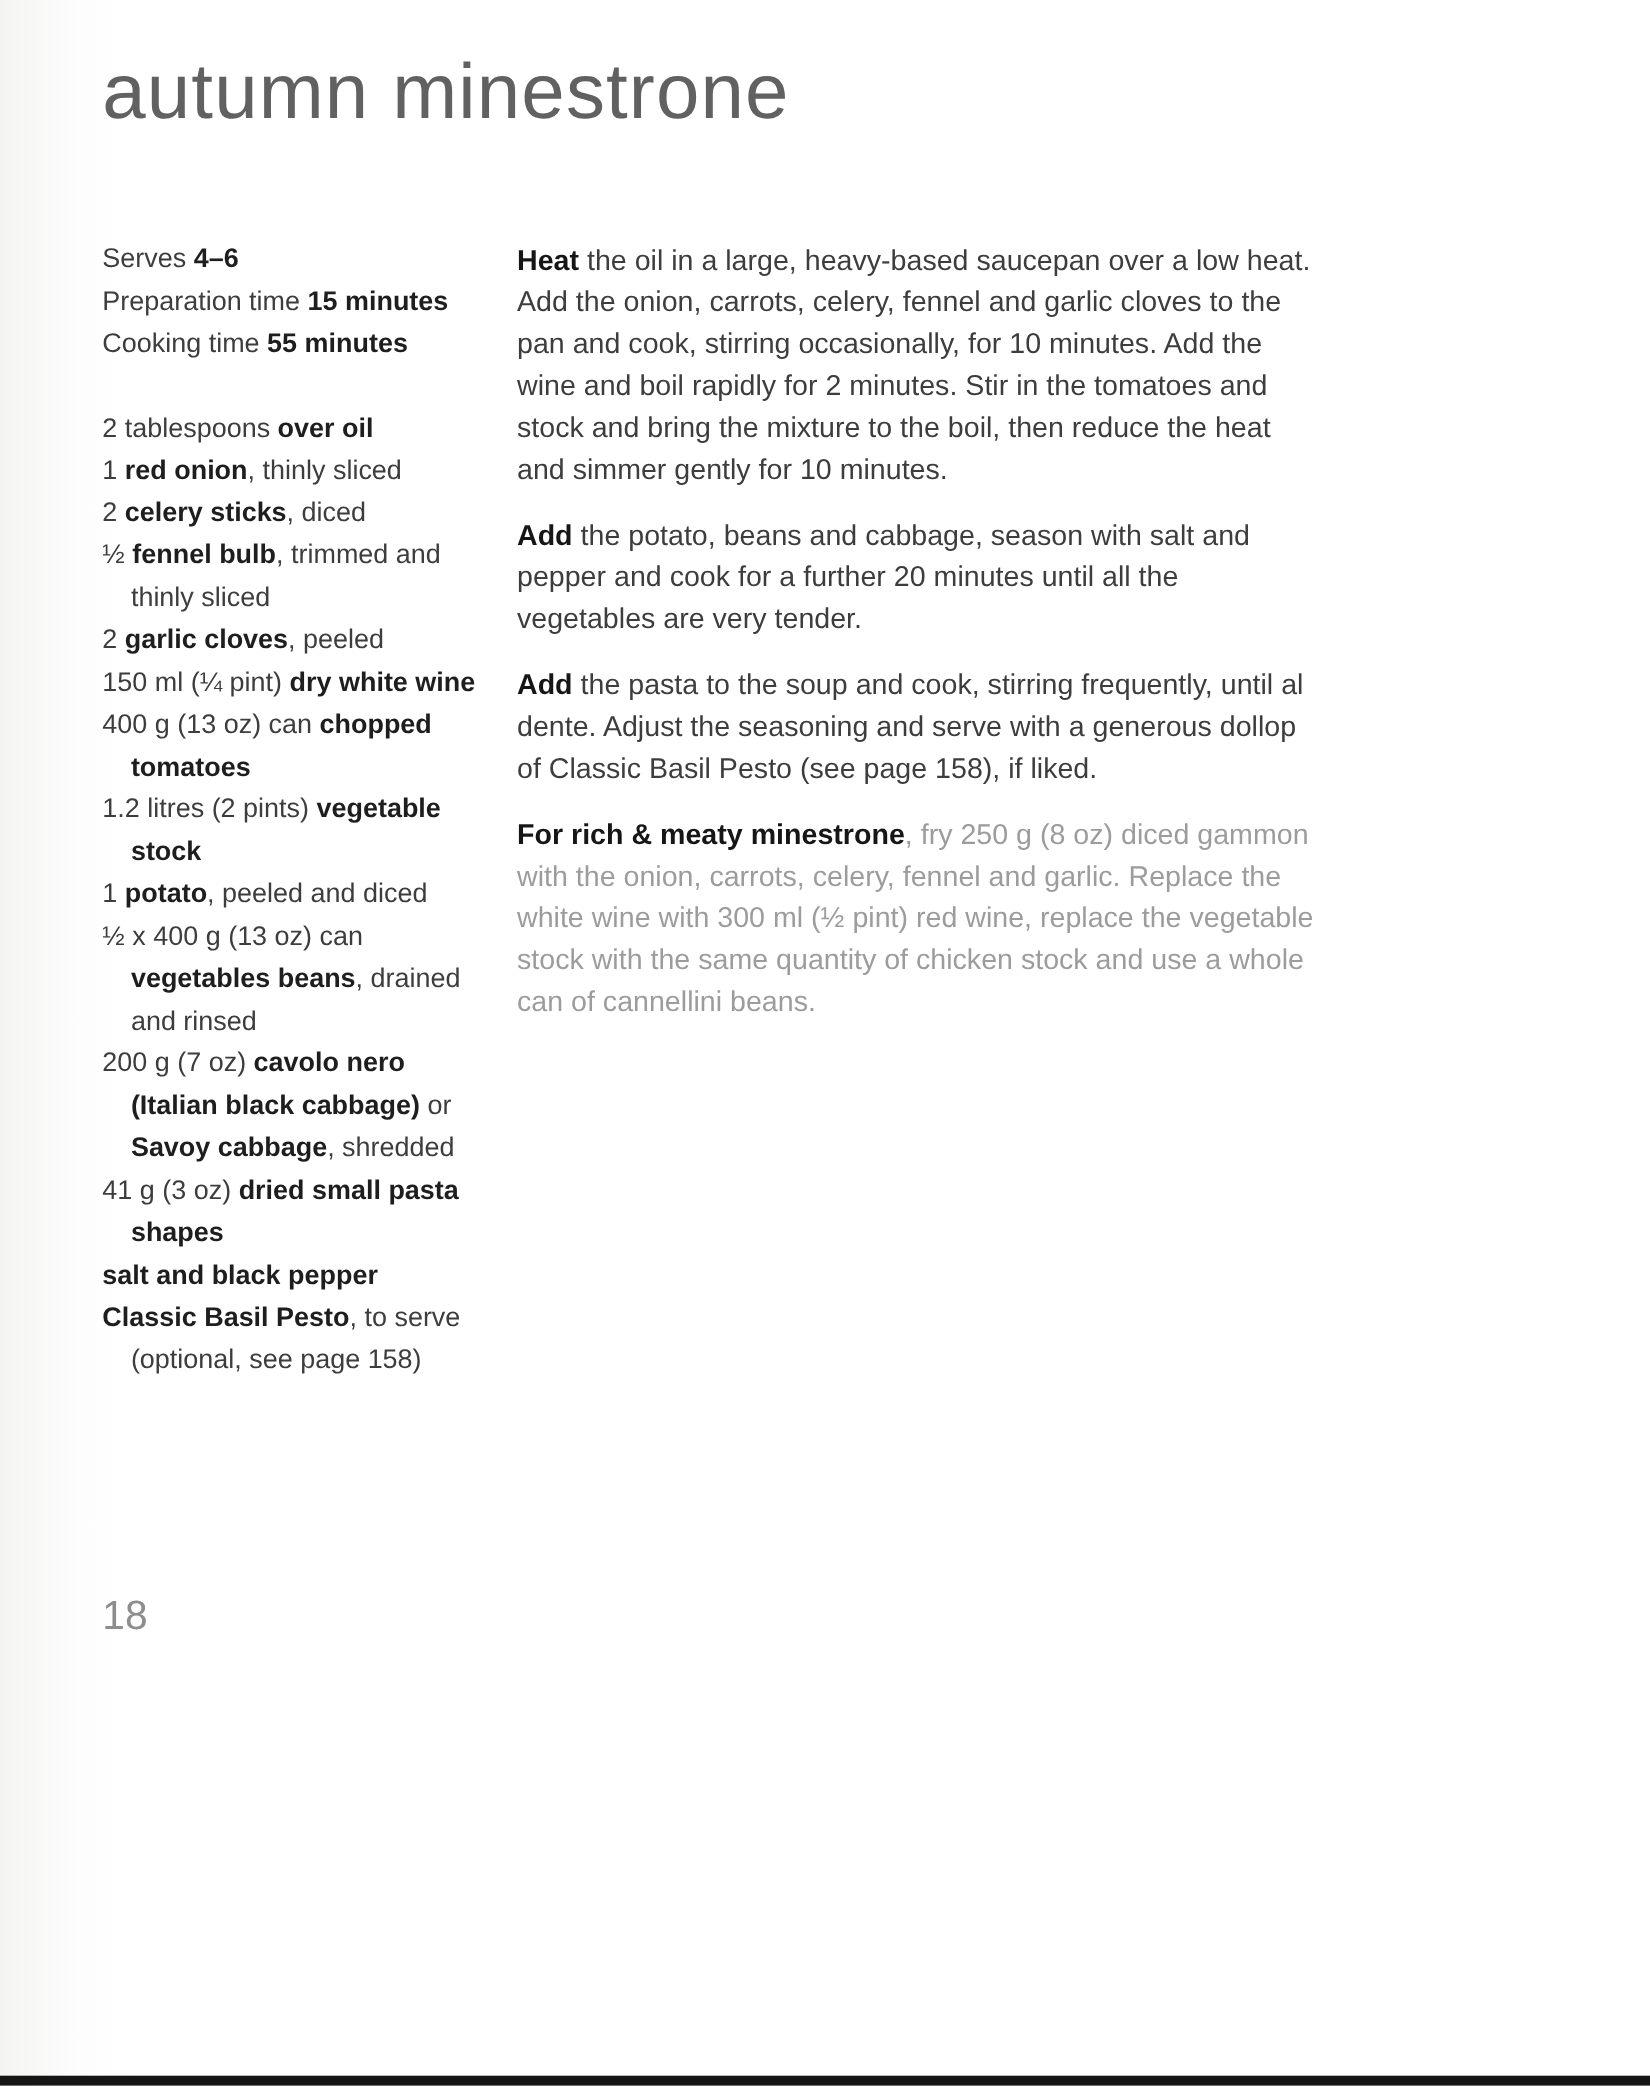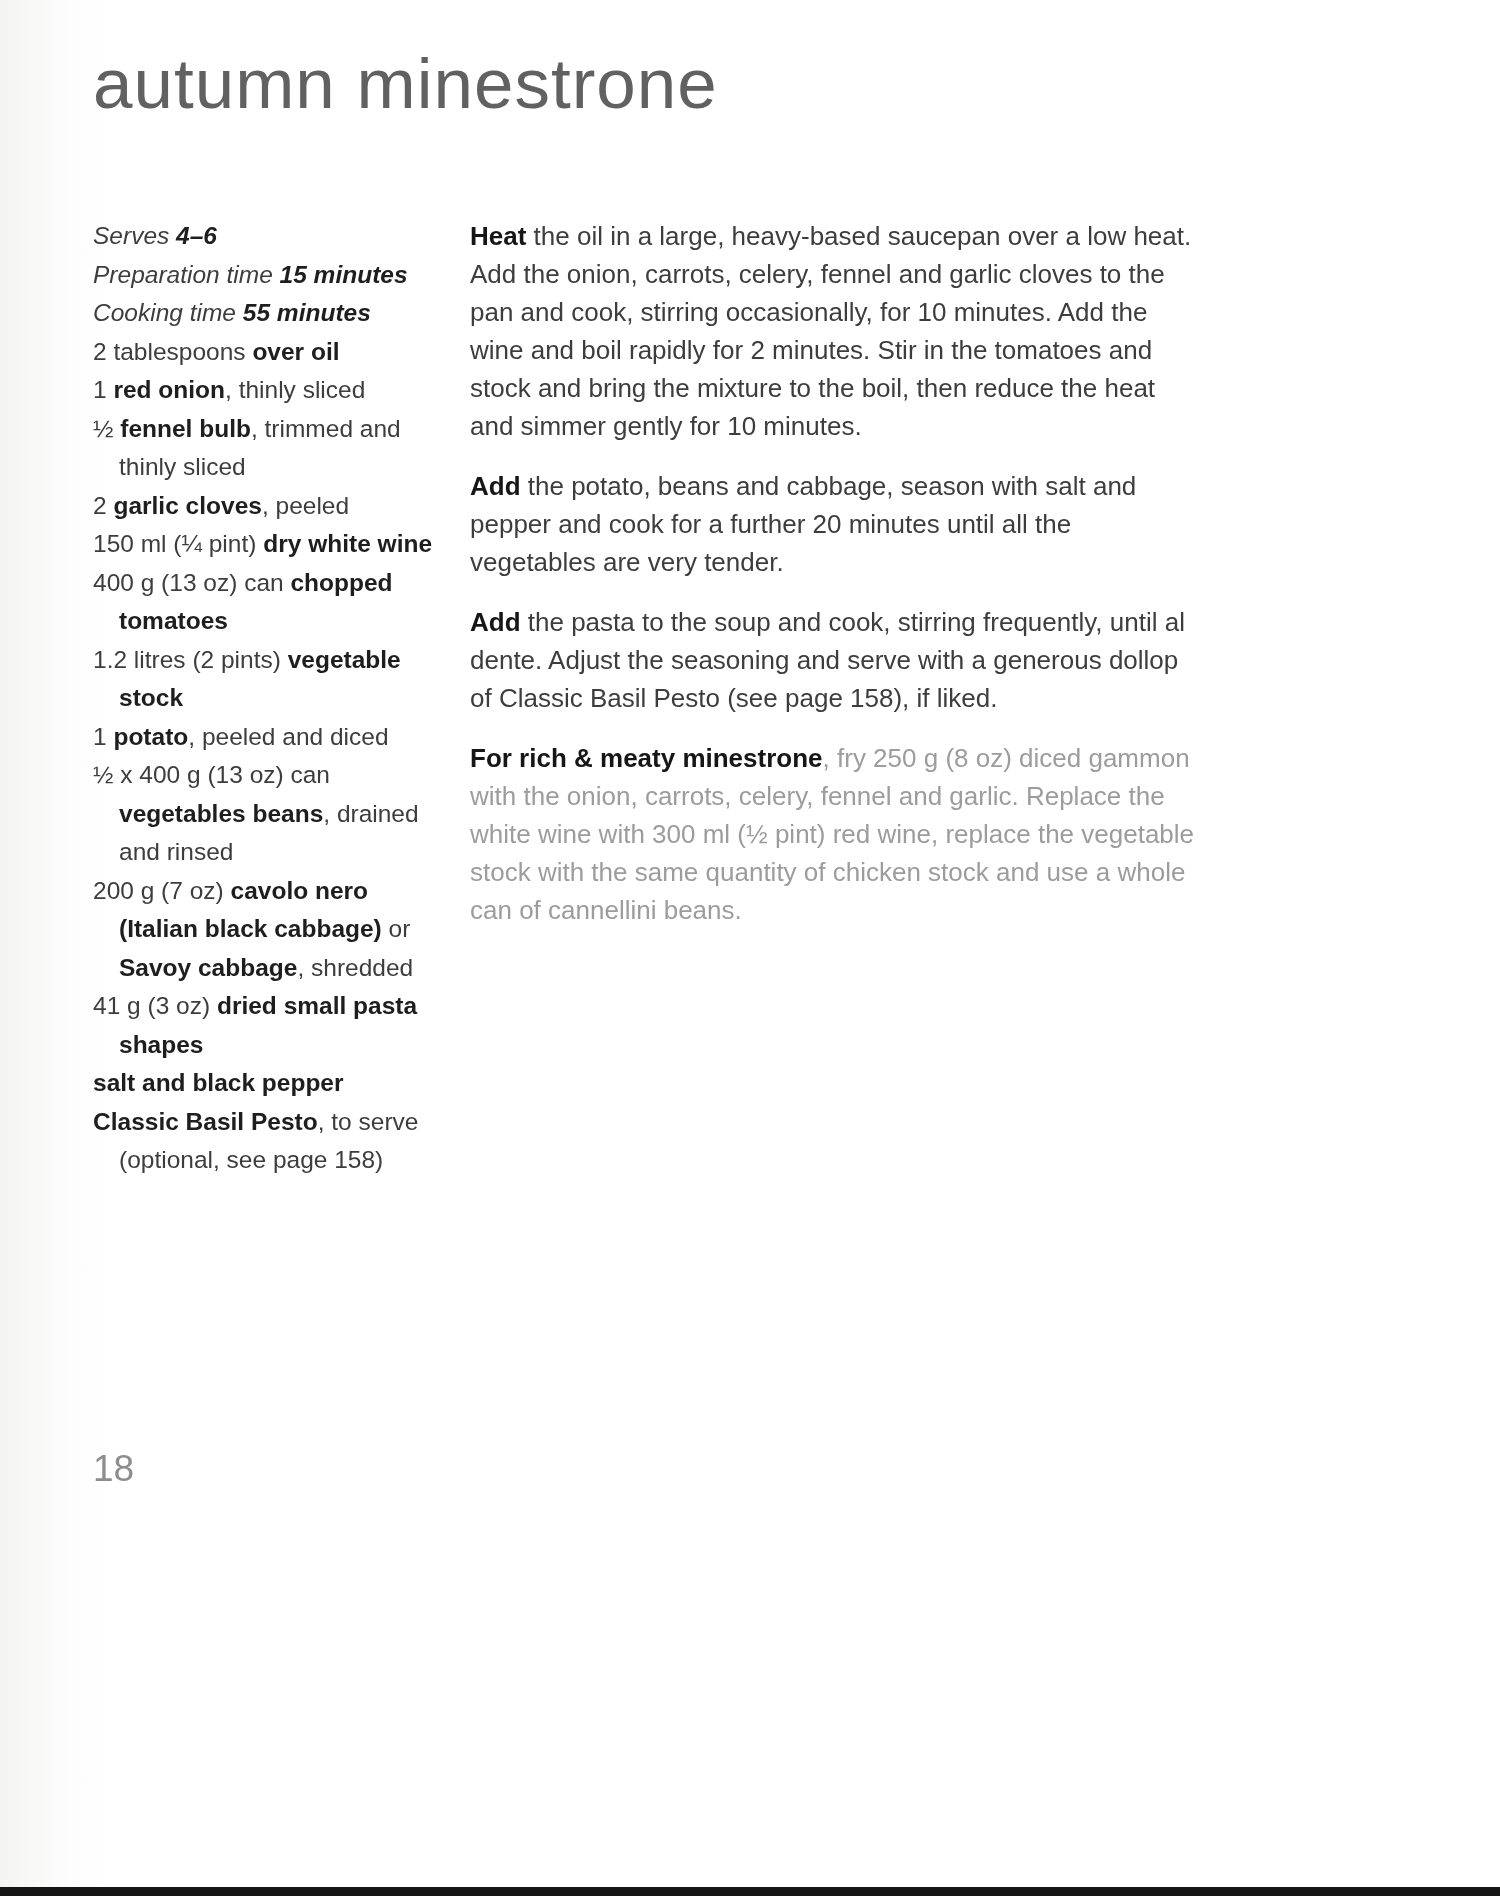--- a/index.html
+++ b/index.html
@@ -34,21 +34,21 @@
   .columns{
     display:flex;
     align-items:flex-start;
   }
   .left-col{
     width:348px;
     flex:0 0 348px;
     font-size:24.5px;
     line-height:38.5px;
   }
-  .meta{font-style:italic;}
+  .meta{margin-bottom:38px;}
   .line{
     padding-left:26px;
     text-indent:-26px;
   }
   .meta .line{padding-left:0;text-indent:0;}
   .b{font-weight:bold;color:#1e1e1e;}
   .right-col{
     margin-left:29px;
     width:728px;
     flex:0 0 728px;
@@ -88,20 +88,21 @@
 
     <div class="left-col">
       <div class="meta">
           <p class="line"><span>Serves </span><span class="b">4–6</span></p>
           <p class="line"><span>Preparation time </span><span class="b">15 minutes</span></p>
           <p class="line"><span>Cooking time </span><span class="b">55 minutes</span></p>
         </div>
       <div class="ingredients">
           <p class="line"><span>2 tablespoons </span><span class="b">over oil</span></p>
           <p class="line"><span>1 </span><span class="b">red onion</span><span>, thinly sliced</span></p>
+          <p class="line"><span>2 </span><span class="b">celery sticks</span><span>, diced</span></p>
           <p class="line"><span>½ </span><span class="b">fennel bulb</span><span>, trimmed and thinly sliced</span></p>
           <p class="line"><span>2 </span><span class="b">garlic cloves</span><span>, peeled</span></p>
           <p class="line"><span>150 ml (¼ pint) </span><span class="b">dry white wine</span></p>
           <p class="line"><span>400 g (13 oz) can </span><span class="b">chopped tomatoes</span></p>
           <p class="line"><span>1.2 litres (2 pints) </span><span class="b">vegetable stock</span></p>
           <p class="line"><span>1 </span><span class="b">potato</span><span>, peeled and diced</span></p>
           <p class="line"><span>½ x 400 g (13 oz) can </span><span class="b">vegetables beans</span><span>, drained and rinsed</span></p>
           <p class="line"><span>200 g (7 oz) </span><span class="b">cavolo nero (Italian black cabbage)</span><span> or </span><span class="b">Savoy cabbage</span><span>, shredded</span></p>
           <p class="line"><span>41 g (3 oz) </span><span class="b">dried small pasta shapes</span></p>
           <p class="line"><span class="b">salt and black pepper</span></p>

